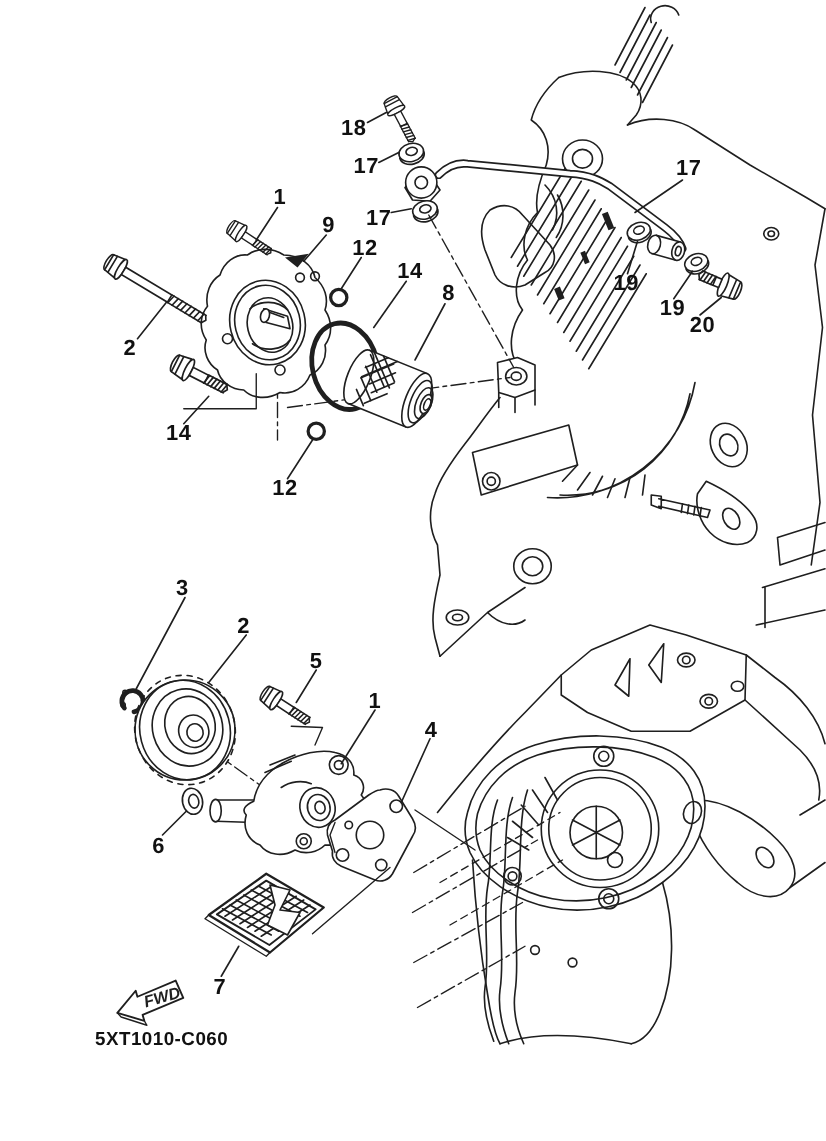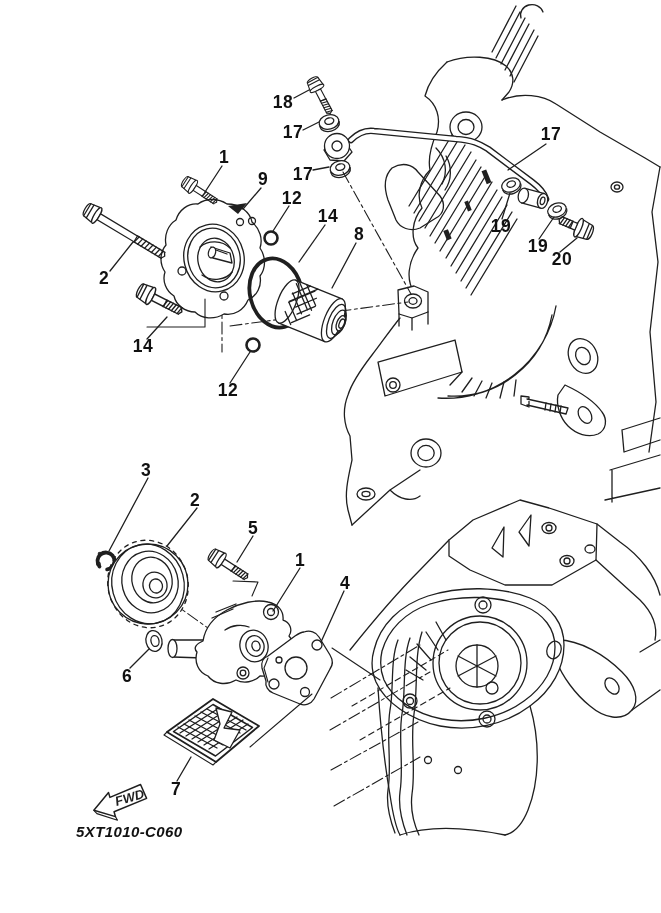--- a/index.html
+++ b/index.html
@@ -13,21 +13,21 @@
   svg.art .w26{stroke-width:2.6;}
   svg.art .w38{stroke-width:3.8;}
   svg.art .thin{stroke-width:1.1;}
   svg.art .leader{stroke-width:1.4;}
   svg.art .dashdot{stroke-dasharray:12 3.5 3 3.5;stroke-width:1.1;}
   svg.art .dashed{stroke-dasharray:6 4;stroke-width:1.1;}
   svg.art .pipe-out{stroke-width:6.6;}
   svg.art .pipe-in{stroke:#ffffff;stroke-width:3.8;}
   svg.art text{stroke:none;fill:#1f1f1f;}
   .callout{position:absolute;transform:translate(-50%,-50%);font-weight:700;font-size:17.5px;color:#111;letter-spacing:.5px;line-height:1;user-select:none;}
-  .part-code{position:absolute;left:76px;top:823px;font-weight:700;font-size:15px;color:#111;letter-spacing:.4px;font-style:italic;}
+  .part-code{position:absolute;left:76px;top:823px;font-weight:700;font-size:15px;color:#111;letter-spacing:.4px;}
 </style>
 </head>
 <body>
 
 <div class="stage">
 
 <svg class="art" width="661" height="913" viewBox="0 0 661 913">
   <defs>
     <g id="bolt-short">
       <ellipse class="f" cx="1.5" cy="0" rx="2.5" ry="7"></ellipse>

